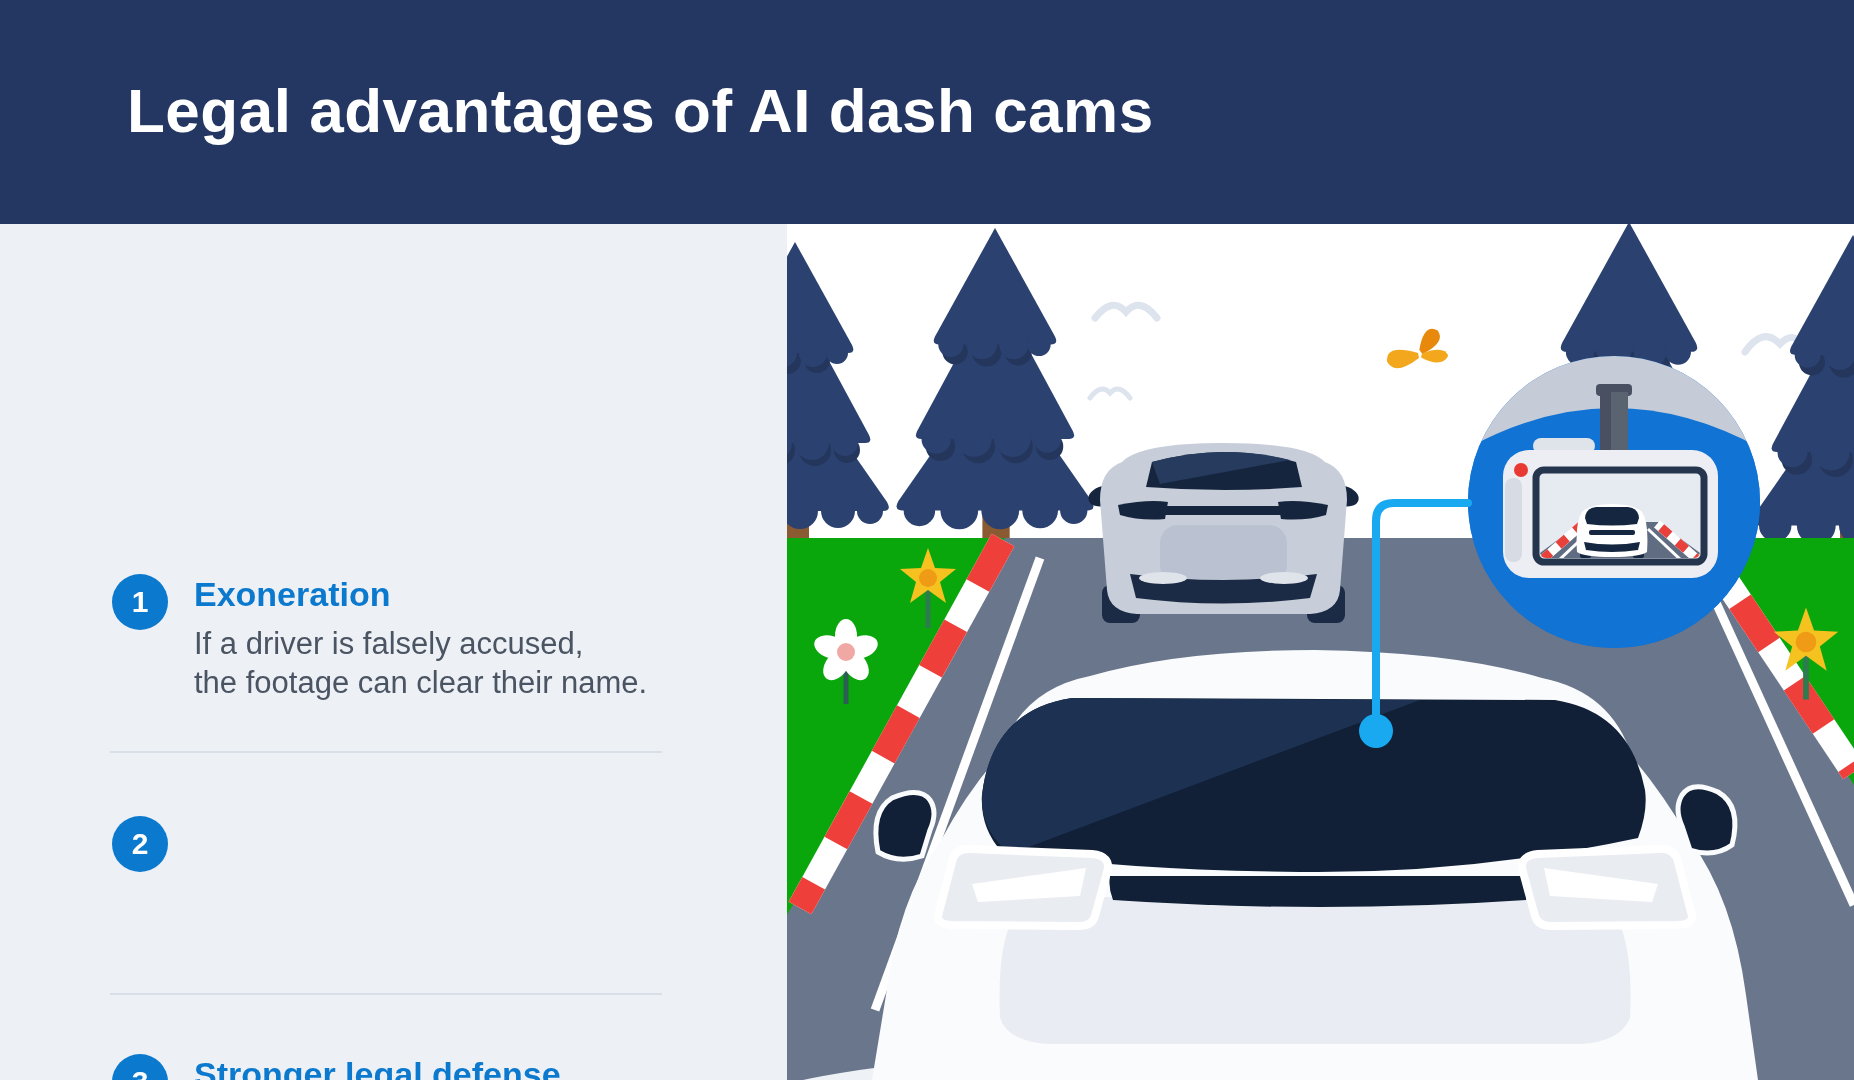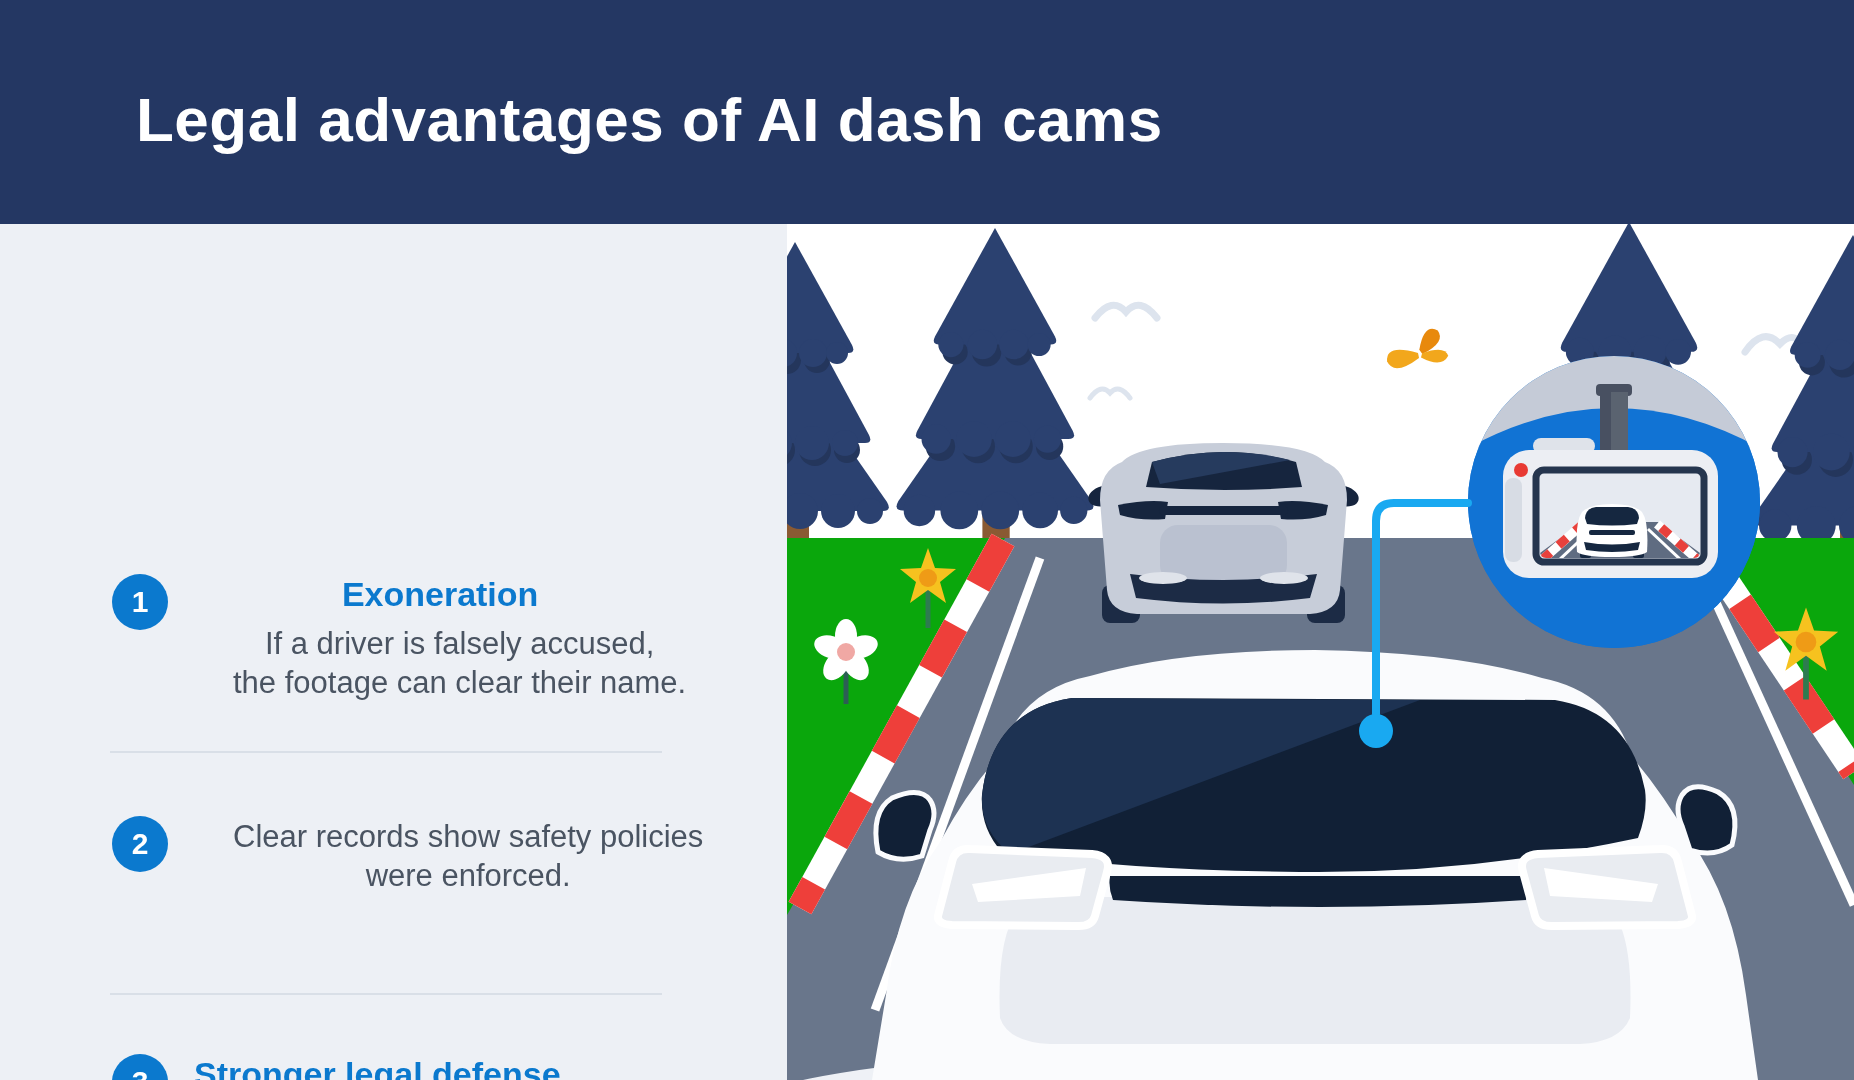--- a/index.html
+++ b/index.html
@@ -1,30 +1,30 @@
 <!DOCTYPE html>
 <html><head>
 <meta charset="utf-8">
 <style>
   html,body{margin:0;padding:0;background:#ffffff;}
   body{width:1854px;height:1080px;position:relative;overflow:hidden;
        font-family:"Liberation Sans","DejaVu Sans",sans-serif;}
   .header{position:absolute;left:0;top:0;width:1854px;height:224px;background:#243763;}
-  .header h1{position:absolute;left:120px;top:68px;margin:16px;color:#ffffff;
+  .header h1{position:absolute;left:120px;top:68px;margin:7px;color:#ffffff;
              font-size:62px;font-weight:700;letter-spacing:0.5px;}
   .panel{position:absolute;left:0;top:224px;width:787px;height:856px;background:#edf0f5;}
   .item{position:absolute;left:112px;display:flex;gap:26px;}
   .item.i1{top:350px;}
   .item.i2{top:592px;}
   .item.i3{top:830px;}
   .badge{flex:0 0 auto;width:56px;height:56px;border-radius:50%;background:#0b79ce;
          color:#ffffff;font-size:30px;font-weight:700;text-align:center;line-height:56px;}
-  .item-text{padding-top:1px;max-width:560px;text-align:center;}
+  .item-text{padding-top:1px;max-width:560px;}
   .item-title{font-size:34px;font-weight:700;color:#0b79ce;margin:0 0 10px 0;}
-  .item-body{font-size:31px;color:#4a5462;line-height:1.26;white-space:pre-line;margin-left:39px;}
+  .item-body{font-size:31px;color:#4a5462;line-height:1.26;white-space:pre-line;}
   .divider{position:absolute;left:110px;width:552px;height:2px;background:#d9dfe7;}
   .divider.d1{top:527px;}
   .divider.d2{top:769px;}
   .scene{position:absolute;left:787px;top:224px;}
 </style>
 </head>
 <body>
 
 <div class="header">
   <h1>Legal advantages of AI dash cams</h1>
@@ -36,22 +36,20 @@
     <div class="item-text">
       <div class="item-title">Exoneration</div>
       <div class="item-body">If a driver is falsely accused,
 the footage can clear their name.</div>
     </div>
   </div>
   <div class="divider d1"></div>
   <div class="item i2">
     <div class="badge">2</div>
     <div class="item-text">
-      <div class="item-body">Clear records show safety policies
-were enforced.</div>
     </div>
   </div>
   <div class="divider d2"></div>
   <div class="item i3">
     <div class="badge">3</div>
     <div class="item-text">
       <div class="item-title">Stronger legal defense</div>
 
     </div>
   </div>

